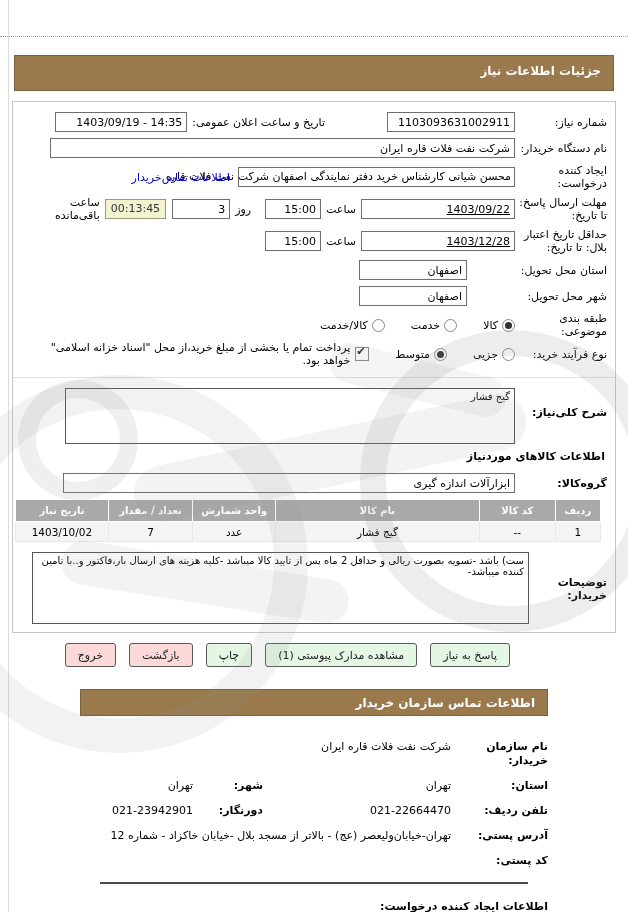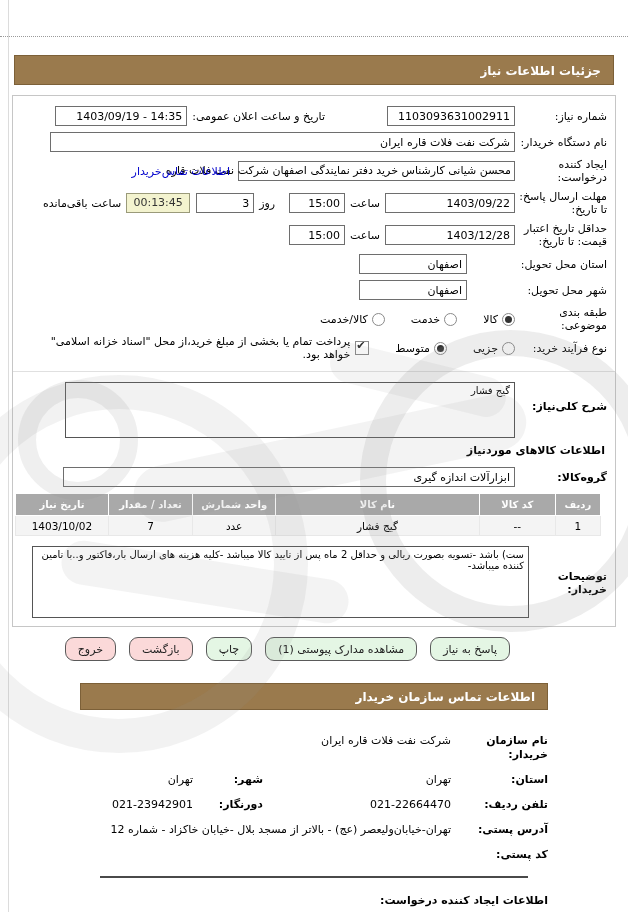--- a/index.html
+++ b/index.html
@@ -5,38 +5,38 @@
   html,body{margin:0;padding:0;}
   body{
     width:628px;height:912px;position:relative;overflow:hidden;background:#fff;
     font-family:"DejaVu Sans",sans-serif;font-size:11px;color:#000;direction:rtl;
   }
   .page-left-line{position:absolute;left:8px;top:0;height:100%;border-left:1px solid #dcdcdc;}
   .top-dotted{position:absolute;top:36px;left:0;width:100%;border-top:1px dotted #9a9a9a;}
   .content{padding-top:55px;position:relative;}
 
   .section-bar{
-    height:30px;line-height:30px;background:#9a7a4d;border:1px solid #7c6038;
+    height:36px;line-height:30px;background:#9a7a4d;border:1px solid #7c6038;
     color:#fff;font-weight:bold;font-size:12px;padding-right:12px;box-sizing:border-box;
   }
   .bar-main{margin:0 14px;}
 
   .panel{
     margin:10px 12px 0;border:1px solid #c6c6c6;background:#fff;
     padding:10px 8px 8px;min-height:492px;box-sizing:border-box;position:relative;
   }
   .frow{display:flex;align-items:center;margin-bottom:6px;}
   .flabel{width:92px;flex:0 0 92px;line-height:13px;}
   .flabel2{width:92px;flex:0 0 92px;line-height:13px;}
   .ibox{
     border:1px solid #6e6e6e;height:20px;box-sizing:border-box;background:#fff;
     font-family:"DejaVu Sans",sans-serif;font-size:11px;padding:0 4px;color:#000;
   }
   .num{direction:ltr;text-align:right;}
-  .w130{width:130px;}
+  .w130{width:154px;text-decoration:underline;}
   .w465{width:465px;}
   .w56{width:56px;}
   .w58{width:58px;}
   .mini-label{margin:0 5px;}
   .gap70{margin-right:62px;}
   .creator-wrap{position:relative;display:flex;align-items:center;}
   .ibox-overflow{
     border:1px solid #6e6e6e;height:20px;width:277px;box-sizing:border-box;
     line-height:18px;padding:0 3px;white-space:nowrap;overflow:visible;background:transparent;
   }
@@ -77,21 +77,21 @@
   }
   table.goods td{
     background:#f4f4f4;font-size:10.5px;height:19px;text-align:center;padding:0 4px;border:1px solid #e8e8e8;
   }
   .col-row{width:38px;}.col-code{width:76px;}.col-name{width:226px;}
   .col-unit{width:80px;}.col-qty{width:84px;}.col-date{width:88px;}
 
   .btn-row{display:flex;align-items:center;margin:10px 12px 0 0;padding-right:106px;}
   button.btn{
     font-family:"DejaVu Sans",sans-serif;font-size:11px;height:24px;border:1px solid #5a5a5a;
-    border-radius:9px;margin-left:13px;padding:0 12px;cursor:pointer;color:#222;
+    border-radius:3px;margin-left:13px;padding:0 12px;cursor:pointer;color:#222;
   }
   .btn-green{background:#e4f6e4;}
   .btn-pink{background:#fbd9d9;}
 
   .contact-wrap{margin:22px 80px 0;}
   .crow{display:flex;align-items:flex-start;margin-bottom:11px;line-height:14px;}
   .clabel{width:97px;flex:0 0 97px;font-weight:bold;}
   .cvalue{width:188px;flex:0 0 188px;}
   .cvalue.wide{width:360px;flex:0 0 360px;}
   .clabel2{width:70px;flex:0 0 70px;font-weight:bold;}
@@ -160,21 +160,21 @@
       <input class="ibox num w56" readonly="" value="15:00" style="">
       <div class="mini-label" style="margin-right:14px">روز</div>
       <input class="ibox num w58" readonly="" value="3" style="">
       <div class="countdown">00:13:45</div>
       <div class="mini-label">ساعت باقی‌مانده</div>
     </div>
 
     <div class="frow">
       <div class="flabel2">
         <span>حداقل تاریخ اعتبار</span><br>
-        <span>قیمت: تا تاریخ:</span>
+        <span>بلال: تا تاریخ:</span>
       </div>
       <input class="ibox num w130" readonly="" value="1403/12/28" style="">
       <div class="mini-label">ساعت</div>
       <input class="ibox num w56" readonly="" value="15:00" style="">
     </div>
 
     <div class="frow">
       <div class="flabel">استان محل تحویل:</div>
       <input class="ibox" style="width: 108px; margin-right: 48px;" readonly="" value="اصفهان">
     </div>

